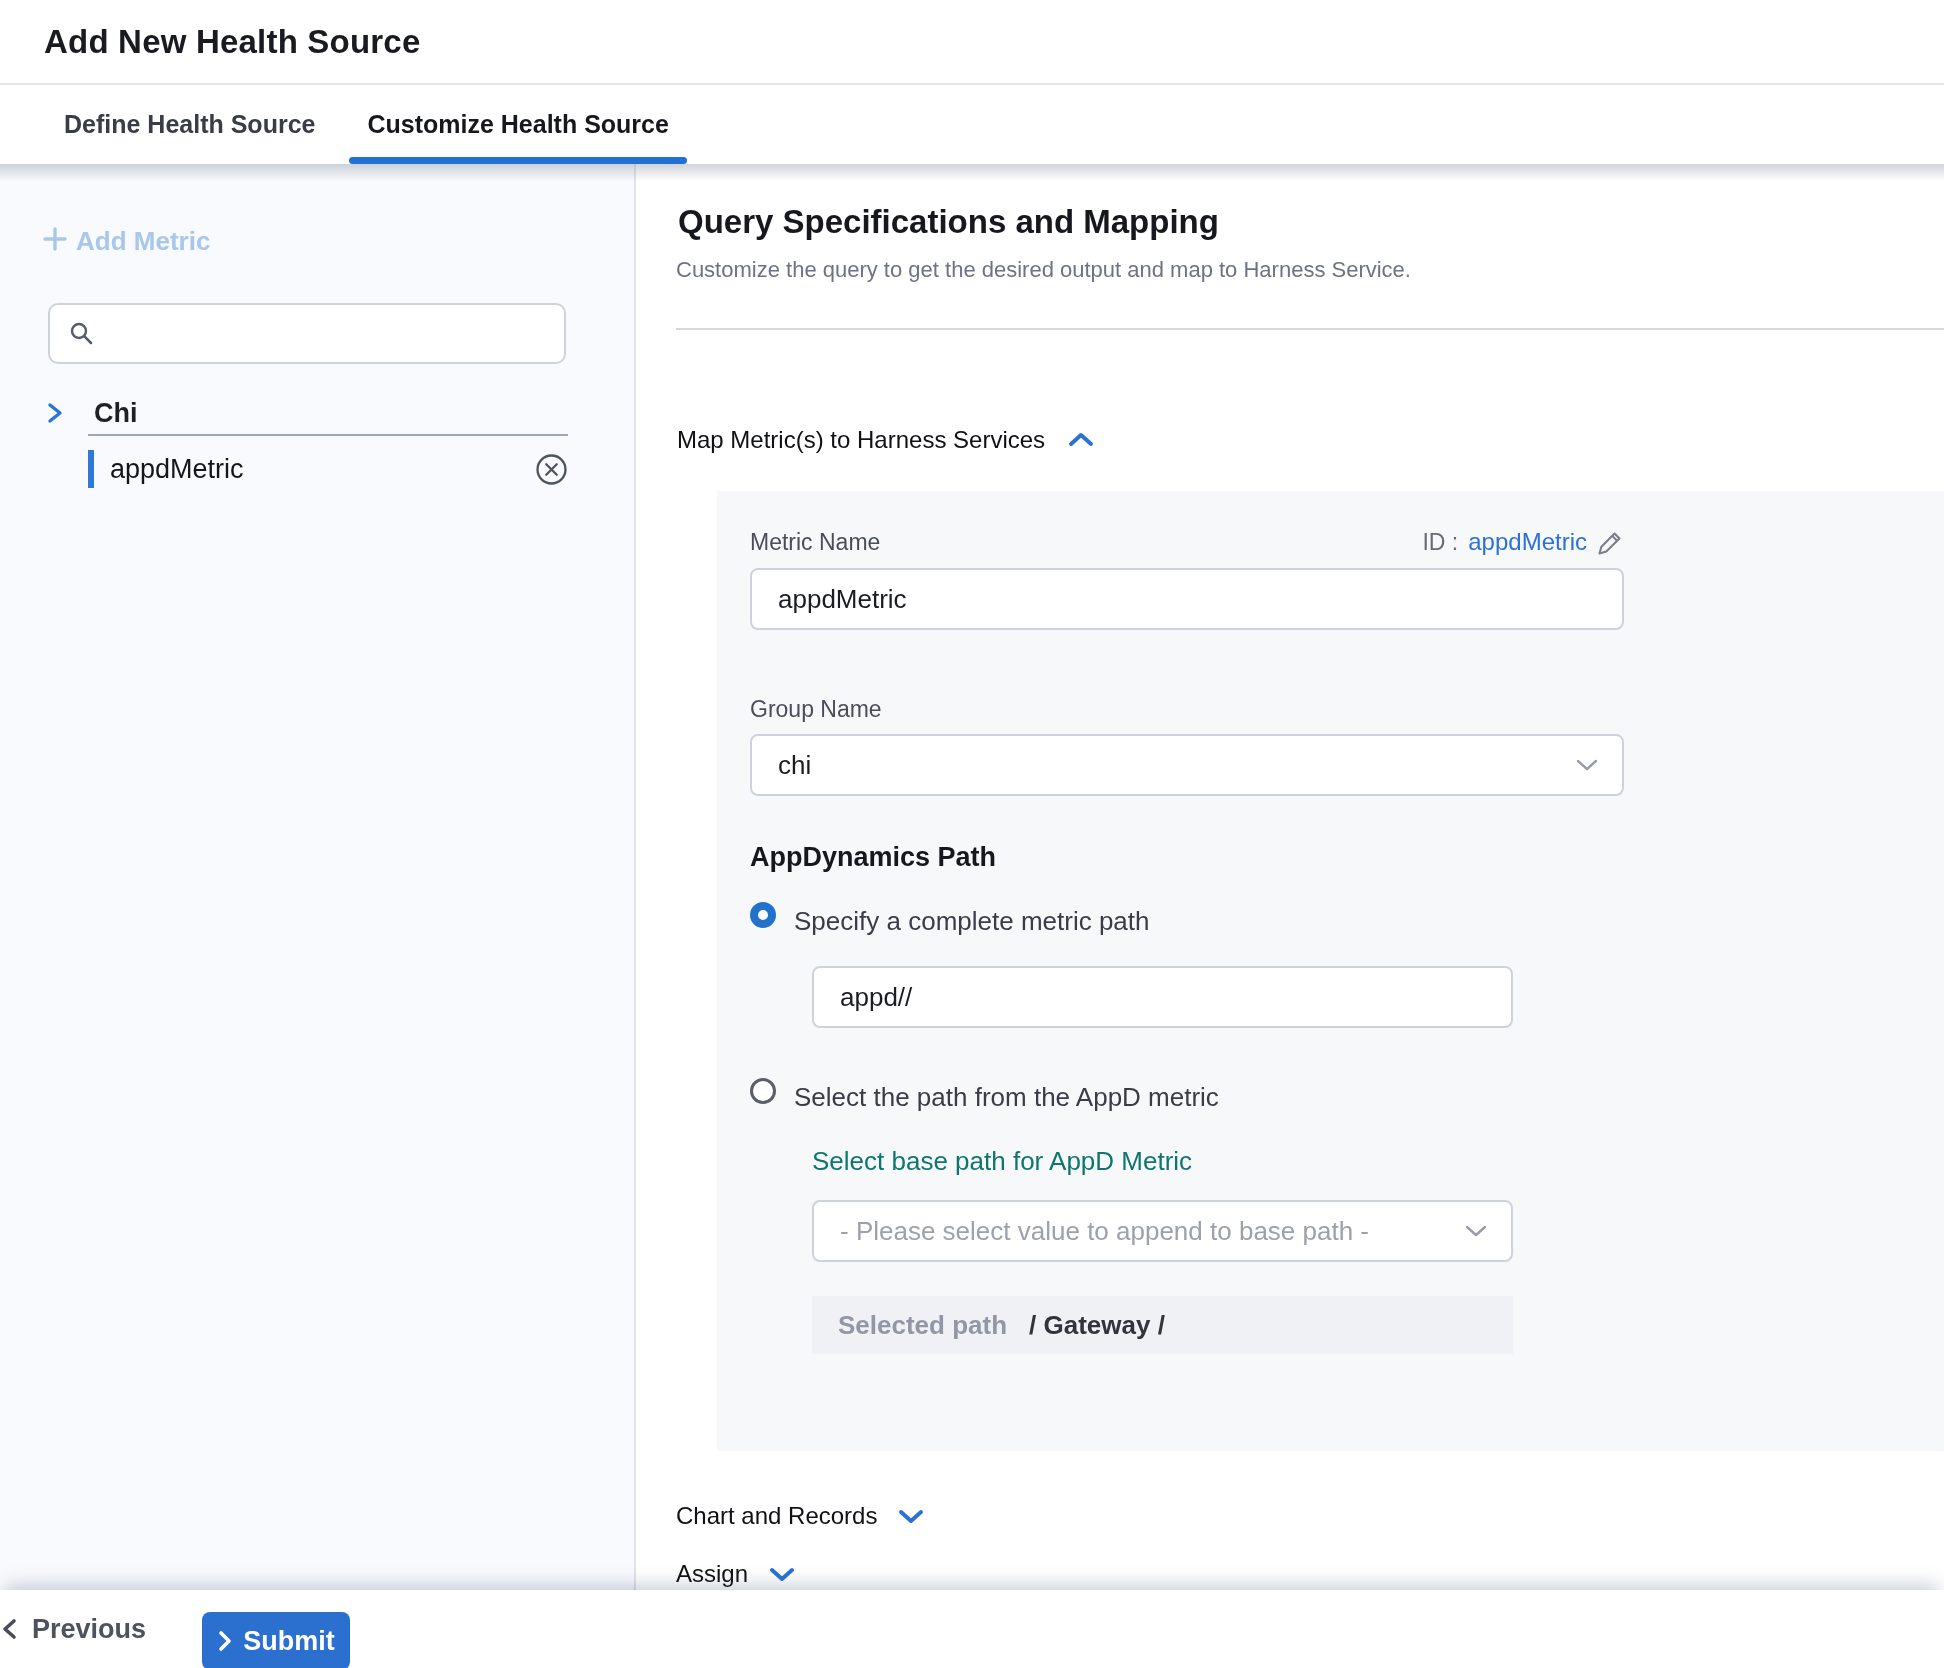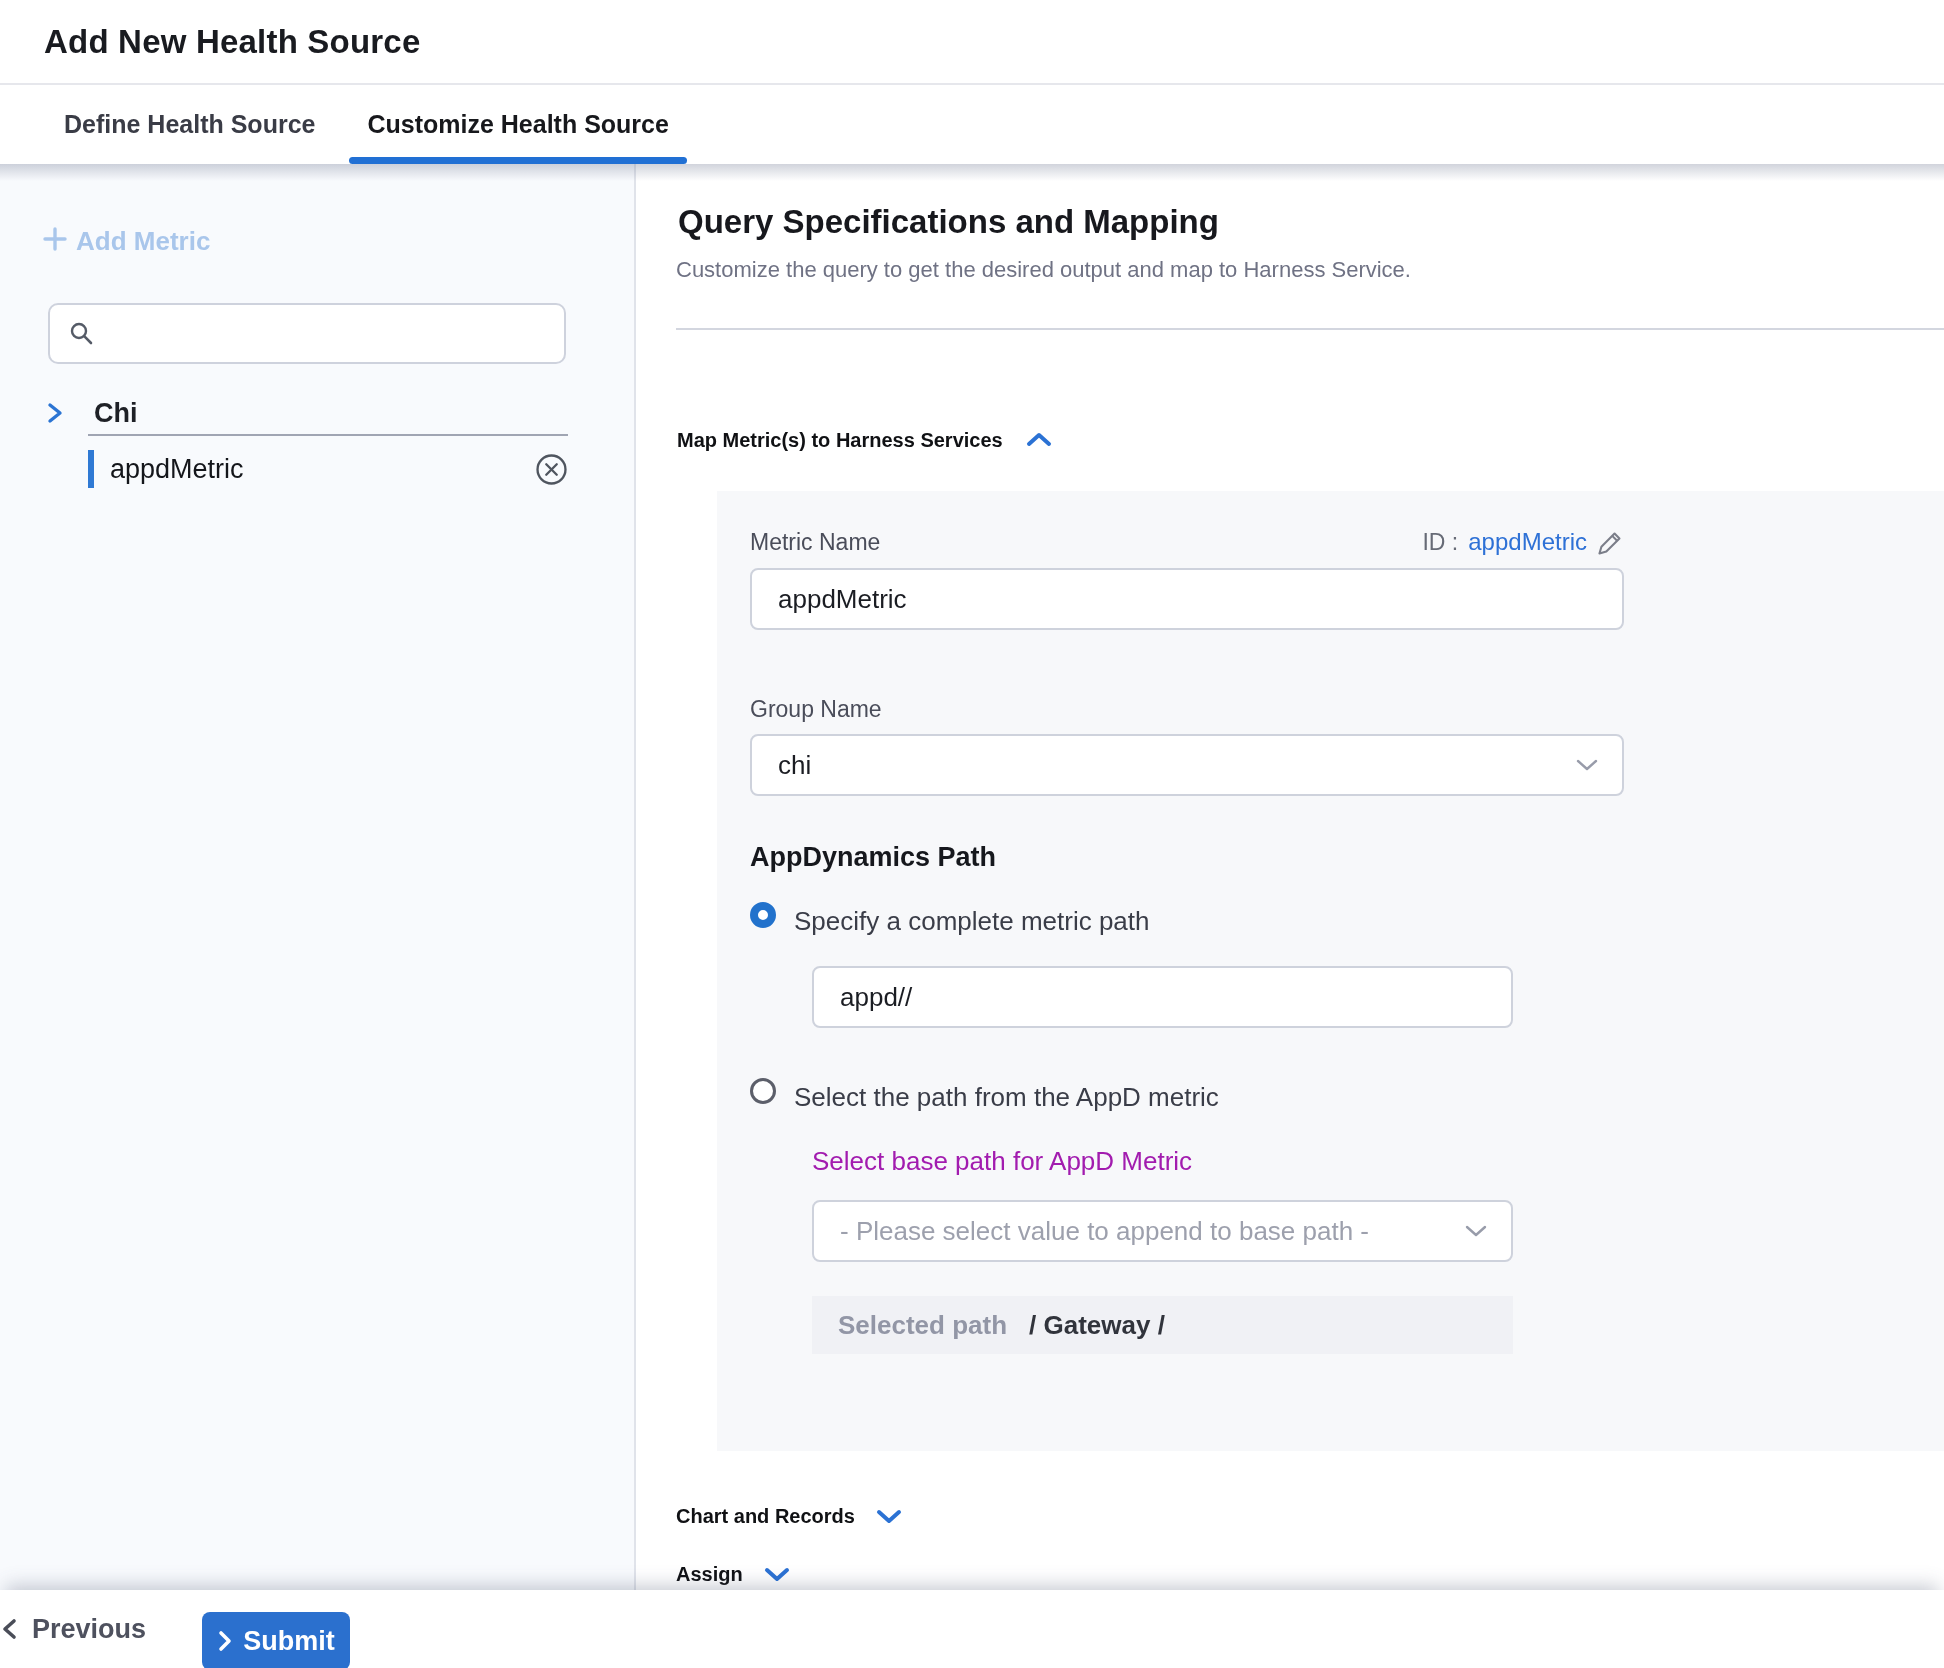--- a/index.html
+++ b/index.html
@@ -37,21 +37,21 @@
   .metric-bar{width:6px;height:38px;background:#2f79d4;flex:none;}
   .metric-label{margin-left:16px;font-size:27px;font-weight:500;color:#14161b;}
   .delete-btn{margin-left:auto;width:33px;height:33px;display:flex;align-items:center;justify-content:center;cursor:pointer;}
 
   
   .main{flex:1;padding-left:40px;box-sizing:border-box;overflow:hidden;}
   .main-title{margin:38px 0 0 2px;font-size:33px;line-height:40px;font-weight:bold;color:#17181d;}
   .main-subtitle{margin:14px 0 0 0;font-size:22px;line-height:28px;color:#6f7284;}
   .main-divider{margin-top:44px;height:2px;background:#d3d6df;}
   .map-header{margin-top:92px;margin-left:1px;display:flex;align-items:center;gap:22px;height:36px;cursor:pointer;}
-  .section-title{font-size:20px;font-weight:bold;color:#101114;}
+  .section-title{font-size:24px;font-weight:normal;color:#101114;}
 
   .panel{margin-top:33px;margin-left:41px;background:#f7f8fa;padding:37px 31px 97px 33px;}
   .form-col{width:874px;}
   .label-row{display:flex;align-items:baseline;justify-content:space-between;height:28px;}
   .field-label{font-size:23px;color:#4a4d5a;}
   .id-group{display:flex;align-items:center;gap:10px;}
   .id-prefix{font-size:23px;color:#676b76;}
   .id-value{font-size:24px;color:#2e71d6;cursor:pointer;}
   .edit-btn{cursor:pointer;display:flex;align-items:center;}
   .text-input{margin-top:12px;width:100%;height:62px;box-sizing:border-box;border:2px solid #ced2dc;border-radius:8px;
@@ -62,21 +62,21 @@
   .select-value{font-size:26px;color:#1b1d23;}
   .appd-title{margin-top:46px;font-size:27px;font-weight:bold;color:#16181d;height:34px;}
   .radio-row{margin-top:24px;display:flex;align-items:center;gap:18px;height:30px;cursor:pointer;}
   .radio-row.second{margin-top:48px;}
   .radio{width:26px;height:26px;border-radius:50%;box-sizing:border-box;background:#fff;flex:none;}
   .radio.selected{border:8px solid #2272cc;}
   .radio.unselected{border:3px solid #5c5f6a;}
   .radio-label{font-size:26px;color:#3a3d48;margin-top:12px;}
   .indent{margin-left:62px;width:701px;}
   .path-input{margin-top:36px;}
-  .base-label{margin-top:40px;height:30px;font-size:26px;color:#a21caf;display:flex;align-items:center;}
+  .base-label{margin-top:40px;height:30px;font-size:26px;color:#0f766e;display:flex;align-items:center;}
   .base-select{margin-top:24px;}
   .placeholder-text{font-size:26px;color:#9da0ad;}
   .selected-path{margin-top:34px;height:58px;background:#f0f1f5;display:flex;align-items:center;padding-left:26px;box-sizing:border-box;}
   .selected-path-label{font-size:26px;font-weight:600;color:#9296a6;}
   .selected-path-value{margin-left:22px;font-size:26px;font-weight:600;color:#31343c;}
 
   .section-row{display:flex;align-items:center;gap:20px;cursor:pointer;}
   .chart-row{margin-top:48px;height:34px;}
   .assign-row{margin-top:26px;height:30px;}
 

